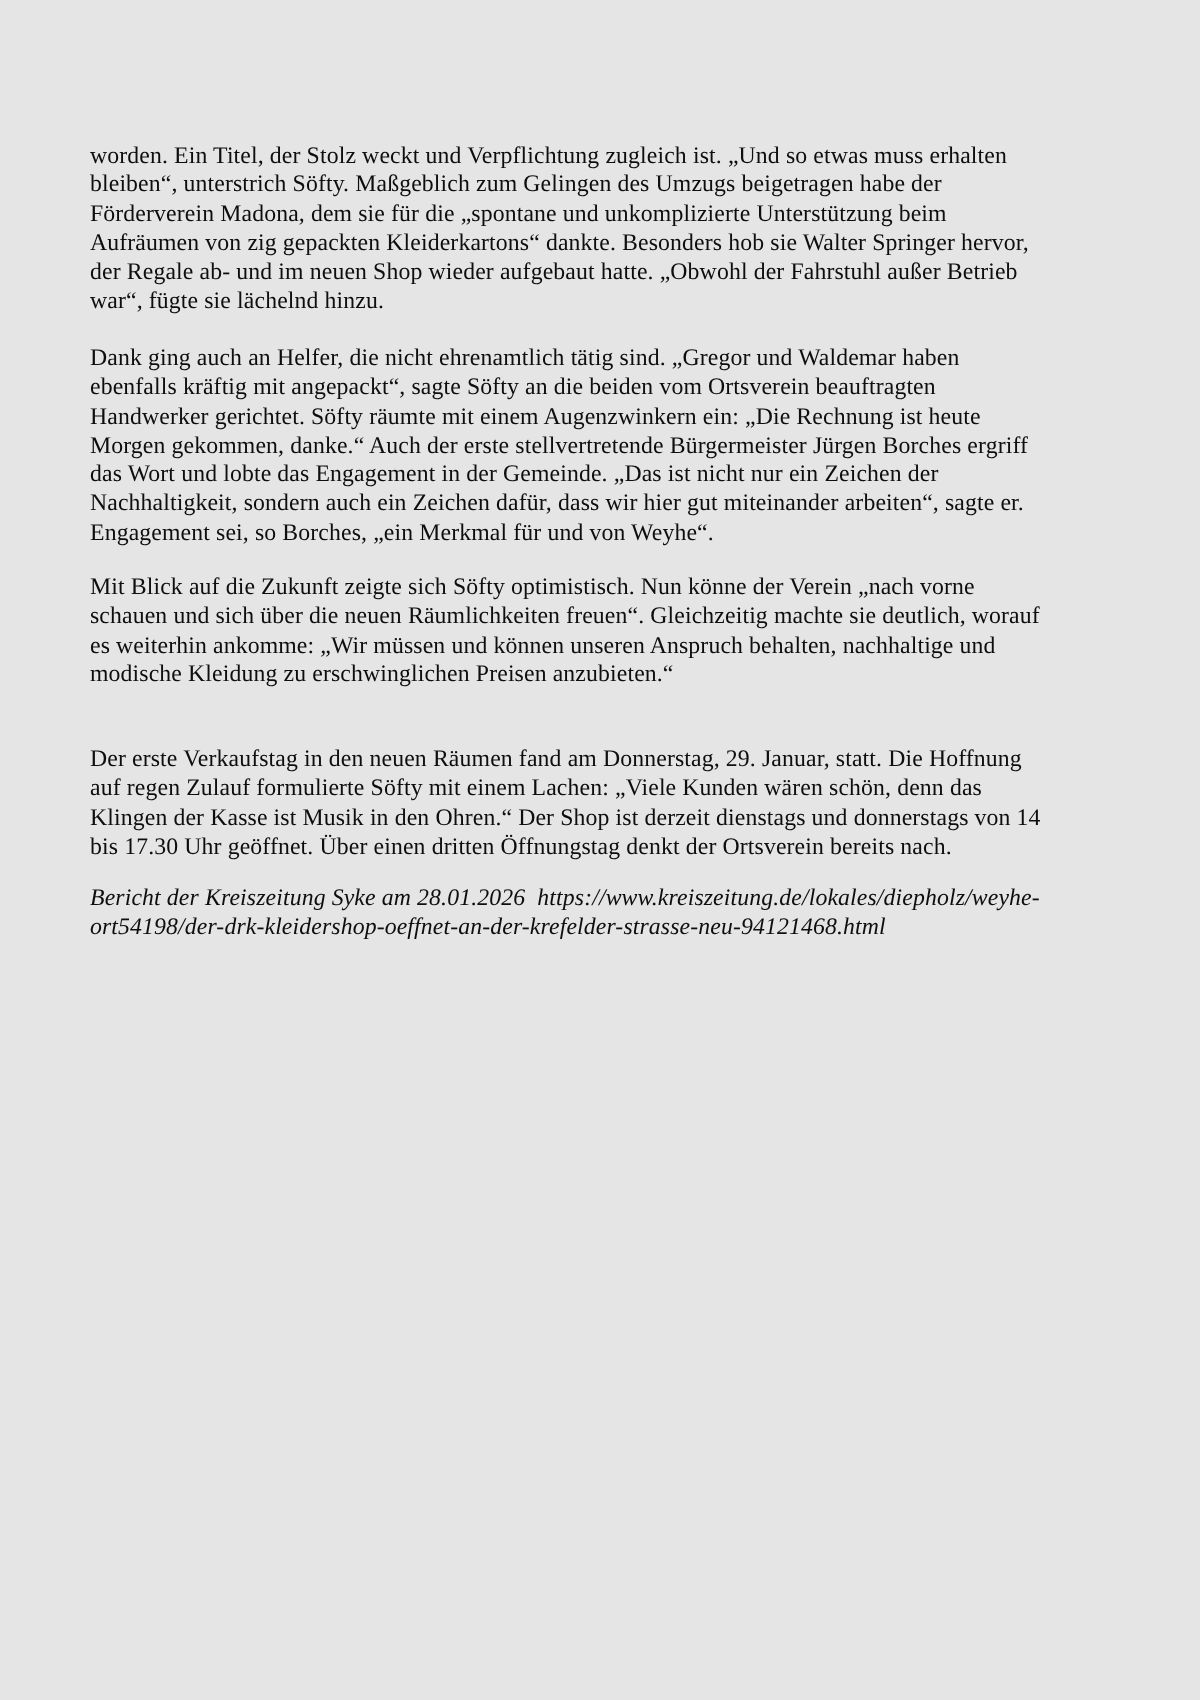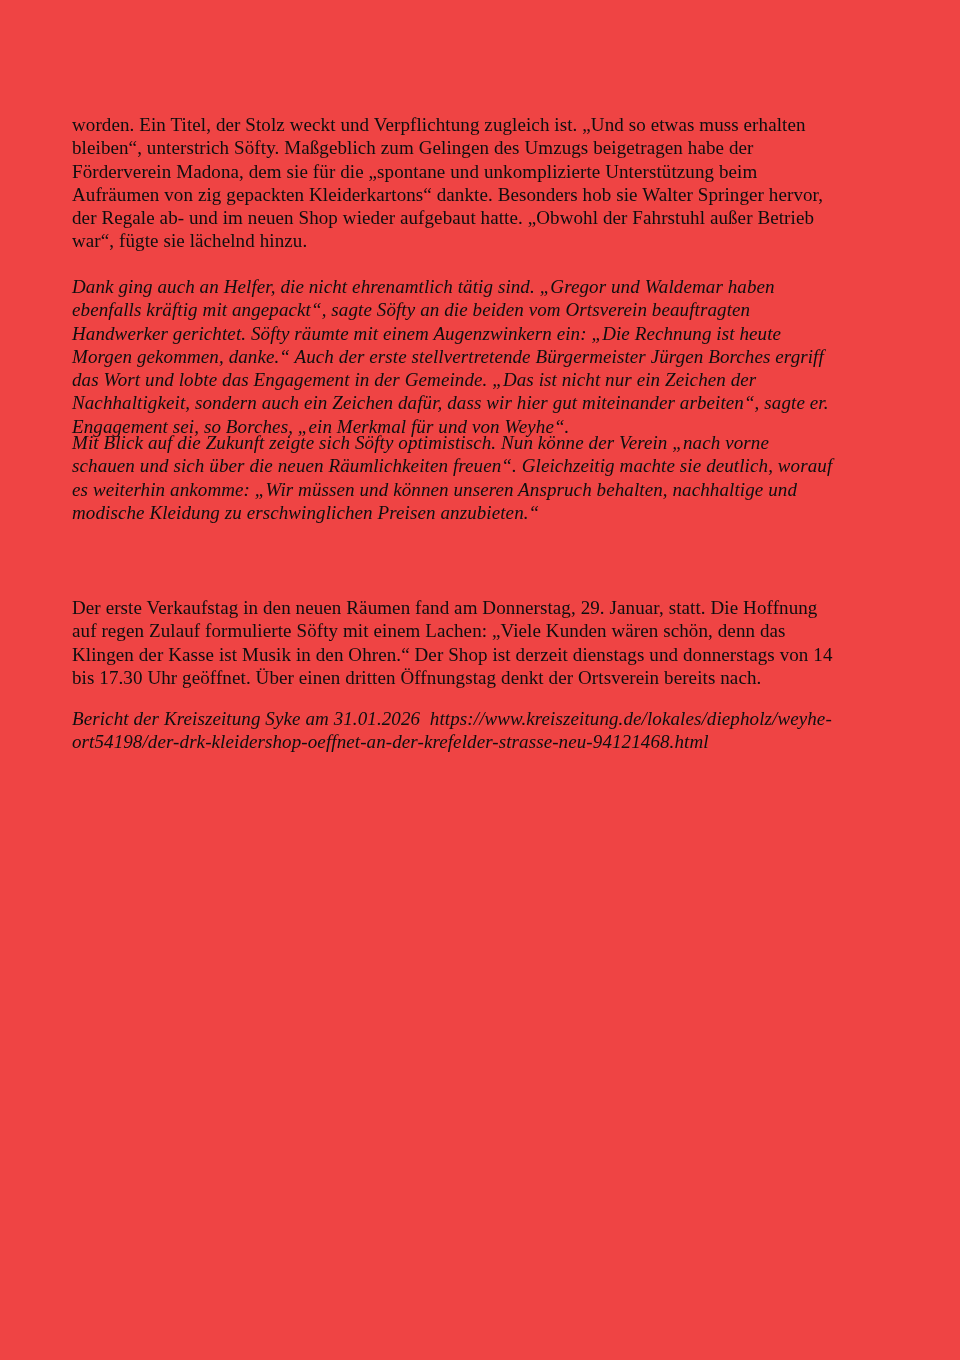--- a/index.html
+++ b/index.html
@@ -10,36 +10,36 @@
     background: #ffffff;
     position: relative;
     overflow: hidden;
     font-family: "Liberation Serif", "DejaVu Serif", serif;
   }
   .page {
     position: absolute;
     top: 0; left: 0;
     width: 960px;
     height: 1360px;
-    background: #ef4444;
+    background: #e5e5e5;
   }
   .para {
     position: absolute;
     left: 72px;
     width: 846px;
     margin: 0;
     font-size: 19px;
     line-height: 23.3px;
     color: #0e0e0e;
     white-space: pre-wrap;
     letter-spacing: 0.1px;
   }
   #para-1 { top: 113px; }
-  #para-2 { top: 275px; font-style: italic; }
-  #para-3 { top: 431px; font-style: italic; }
+  #para-2 { top: 275px; }
+  #para-3 { top: 458px; }
   #para-4 { top: 596px; }
   #source-line {
     top: 707px;
     font-style: italic;
   }
 </style>
 </head>
 <body>
 
 <div class="page">
@@ -61,15 +61,15 @@
   <p class="para" id="para-3">Mit Blick auf die Zukunft zeigte sich Söfty optimistisch. Nun könne der Verein „nach vorne
 schauen und sich über die neuen Räumlichkeiten freuen“. Gleichzeitig machte sie deutlich, worauf
 es weiterhin ankomme: „Wir müssen und können unseren Anspruch behalten, nachhaltige und
 modische Kleidung zu erschwinglichen Preisen anzubieten.“</p>
 
   <p class="para" id="para-4">Der erste Verkaufstag in den neuen Räumen fand am Donnerstag, 29. Januar, statt. Die Hoffnung
 auf regen Zulauf formulierte Söfty mit einem Lachen: „Viele Kunden wären schön, denn das
 Klingen der Kasse ist Musik in den Ohren.“ Der Shop ist derzeit dienstags und donnerstags von 14
 bis 17.30 Uhr geöffnet. Über einen dritten Öffnungstag denkt der Ortsverein bereits nach.</p>
 
-  <p class="para" id="source-line">Bericht der Kreiszeitung Syke am 31.01.2026  https://www.kreiszeitung.de/lokales/diepholz/weyhe-
+  <p class="para" id="source-line">Bericht der Kreiszeitung Syke am 28.01.2026  https://www.kreiszeitung.de/lokales/diepholz/weyhe-
 ort54198/der-drk-kleidershop-oeffnet-an-der-krefelder-strasse-neu-94121468.html</p>
 </div>
 
 </body></html>

